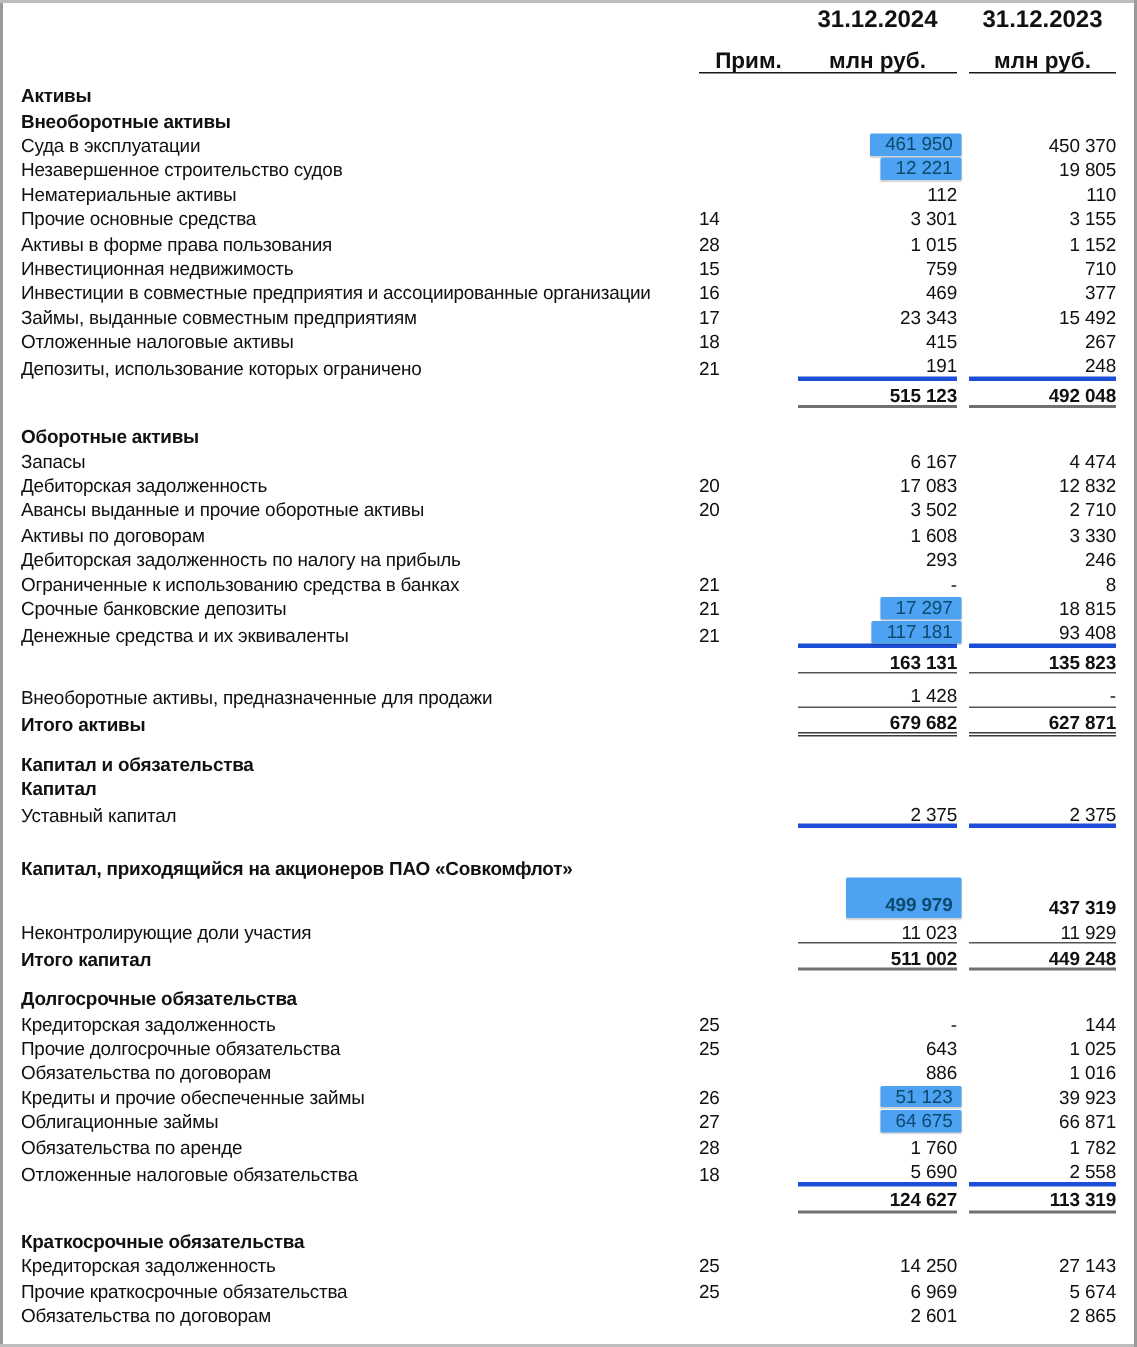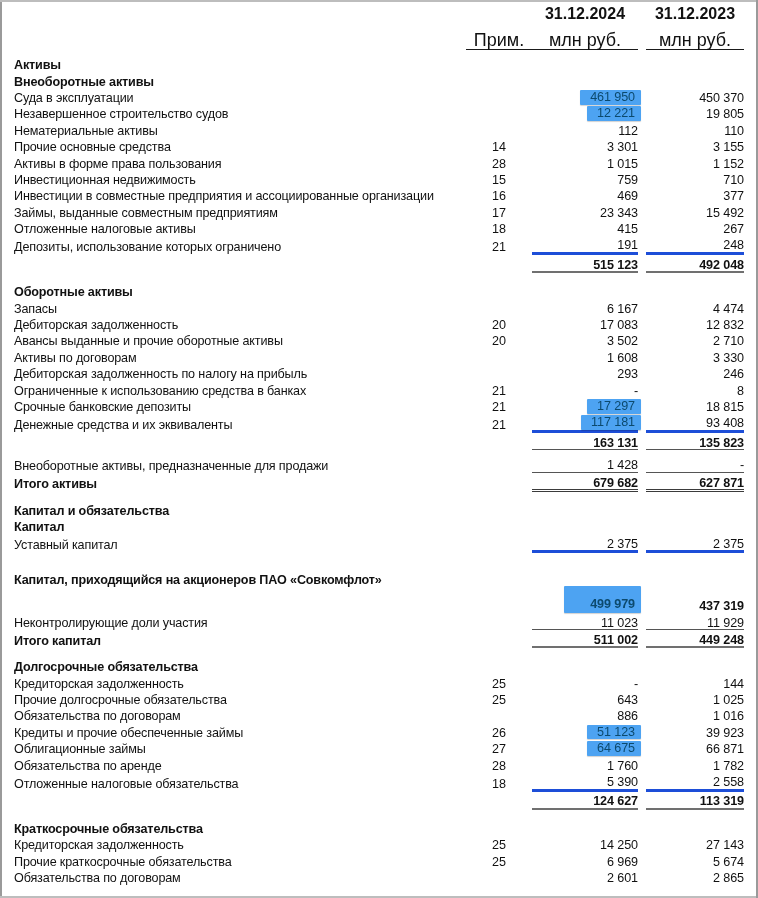--- a/index.html
+++ b/index.html
@@ -71,43 +71,43 @@
     height: 16.4px;
     white-space: nowrap;
   }
 
   .label {
     text-align: left;
     padding-left: 2px;
     letter-spacing: -0.15px;
   }
   .note {
-    text-align: center;
+    text-align: left;
     letter-spacing: -0.1px;
   }
   .num {
     text-align: right;
     padding-right: 3px;
     letter-spacing: -0.1px;
   }
   .num-2 { padding-right: 4px; }
 
   .bold { font-weight: bold; }
   .hdr  { font-weight: bold; }
 
   
   .colhead {
     font-weight: bold;
     text-align: center;
     font-size: 16px;
   }
   .colhead-unit {
-    font-weight: normal;
+    font-weight: bold;
     text-align: center;
-    font-size: 18px;
+    font-size: 15px;
     padding-bottom: 2px;
     margin-top: 44px;
   }
   .ruled-head {
     border-bottom: 1.6px solid #1a1a1a;
   }
 
   
   .rule-top     { border-top: 3px solid #1d4ed8; }
   .rule-bottom  { border-bottom: 1px solid #555555; }
@@ -513,21 +513,21 @@
         <tr>
           <td class="label">Обязательства по аренде</td>
           <td class="note">28</td>
           <td class="num">1 760</td>
           <td></td>
           <td class="num num-2">1 782</td>
         </tr>
         <tr>
           <td class="label">Отложенные налоговые обязательства</td>
           <td class="note">18</td>
-          <td class="num">5 390</td>
+          <td class="num">5 690</td>
           <td></td>
           <td class="num num-2">2 558</td>
         </tr>
       </tbody>
       <tbody>
         <tr>
         <td class="label"></td>
         <td></td>
         <td class="num bold rule-top rule-thick-bottom">124 627</td>
         <td></td>

